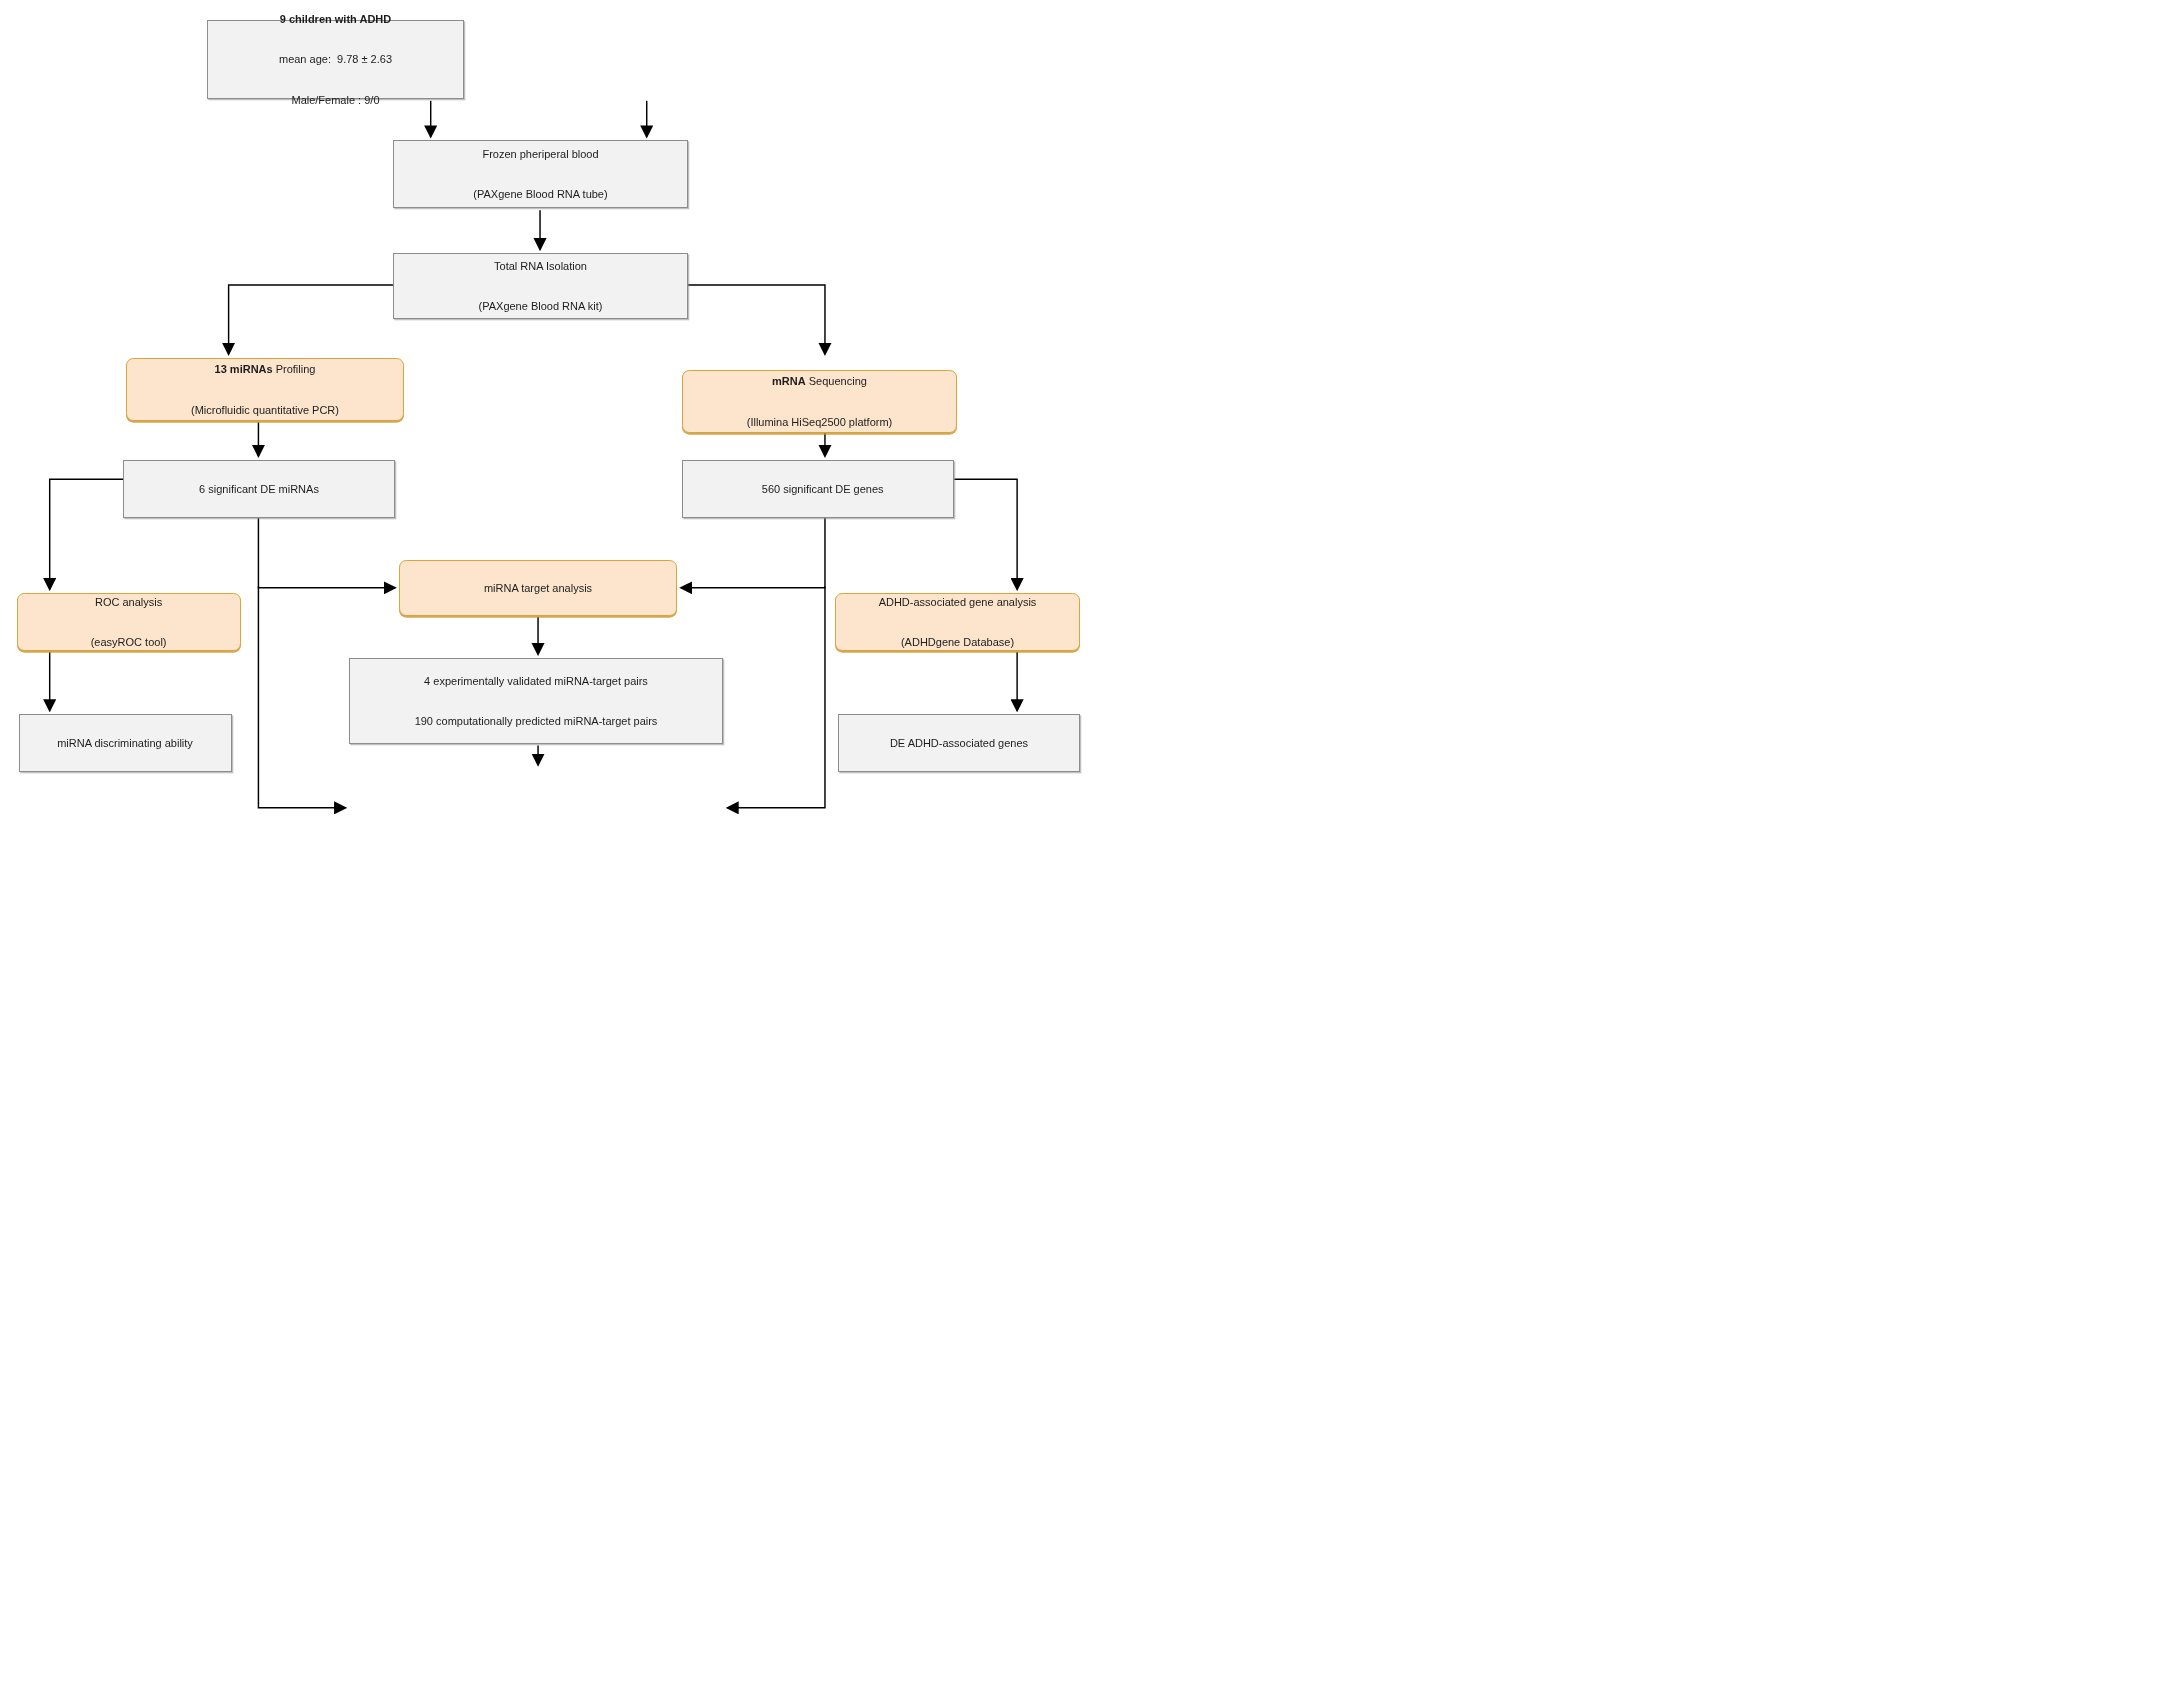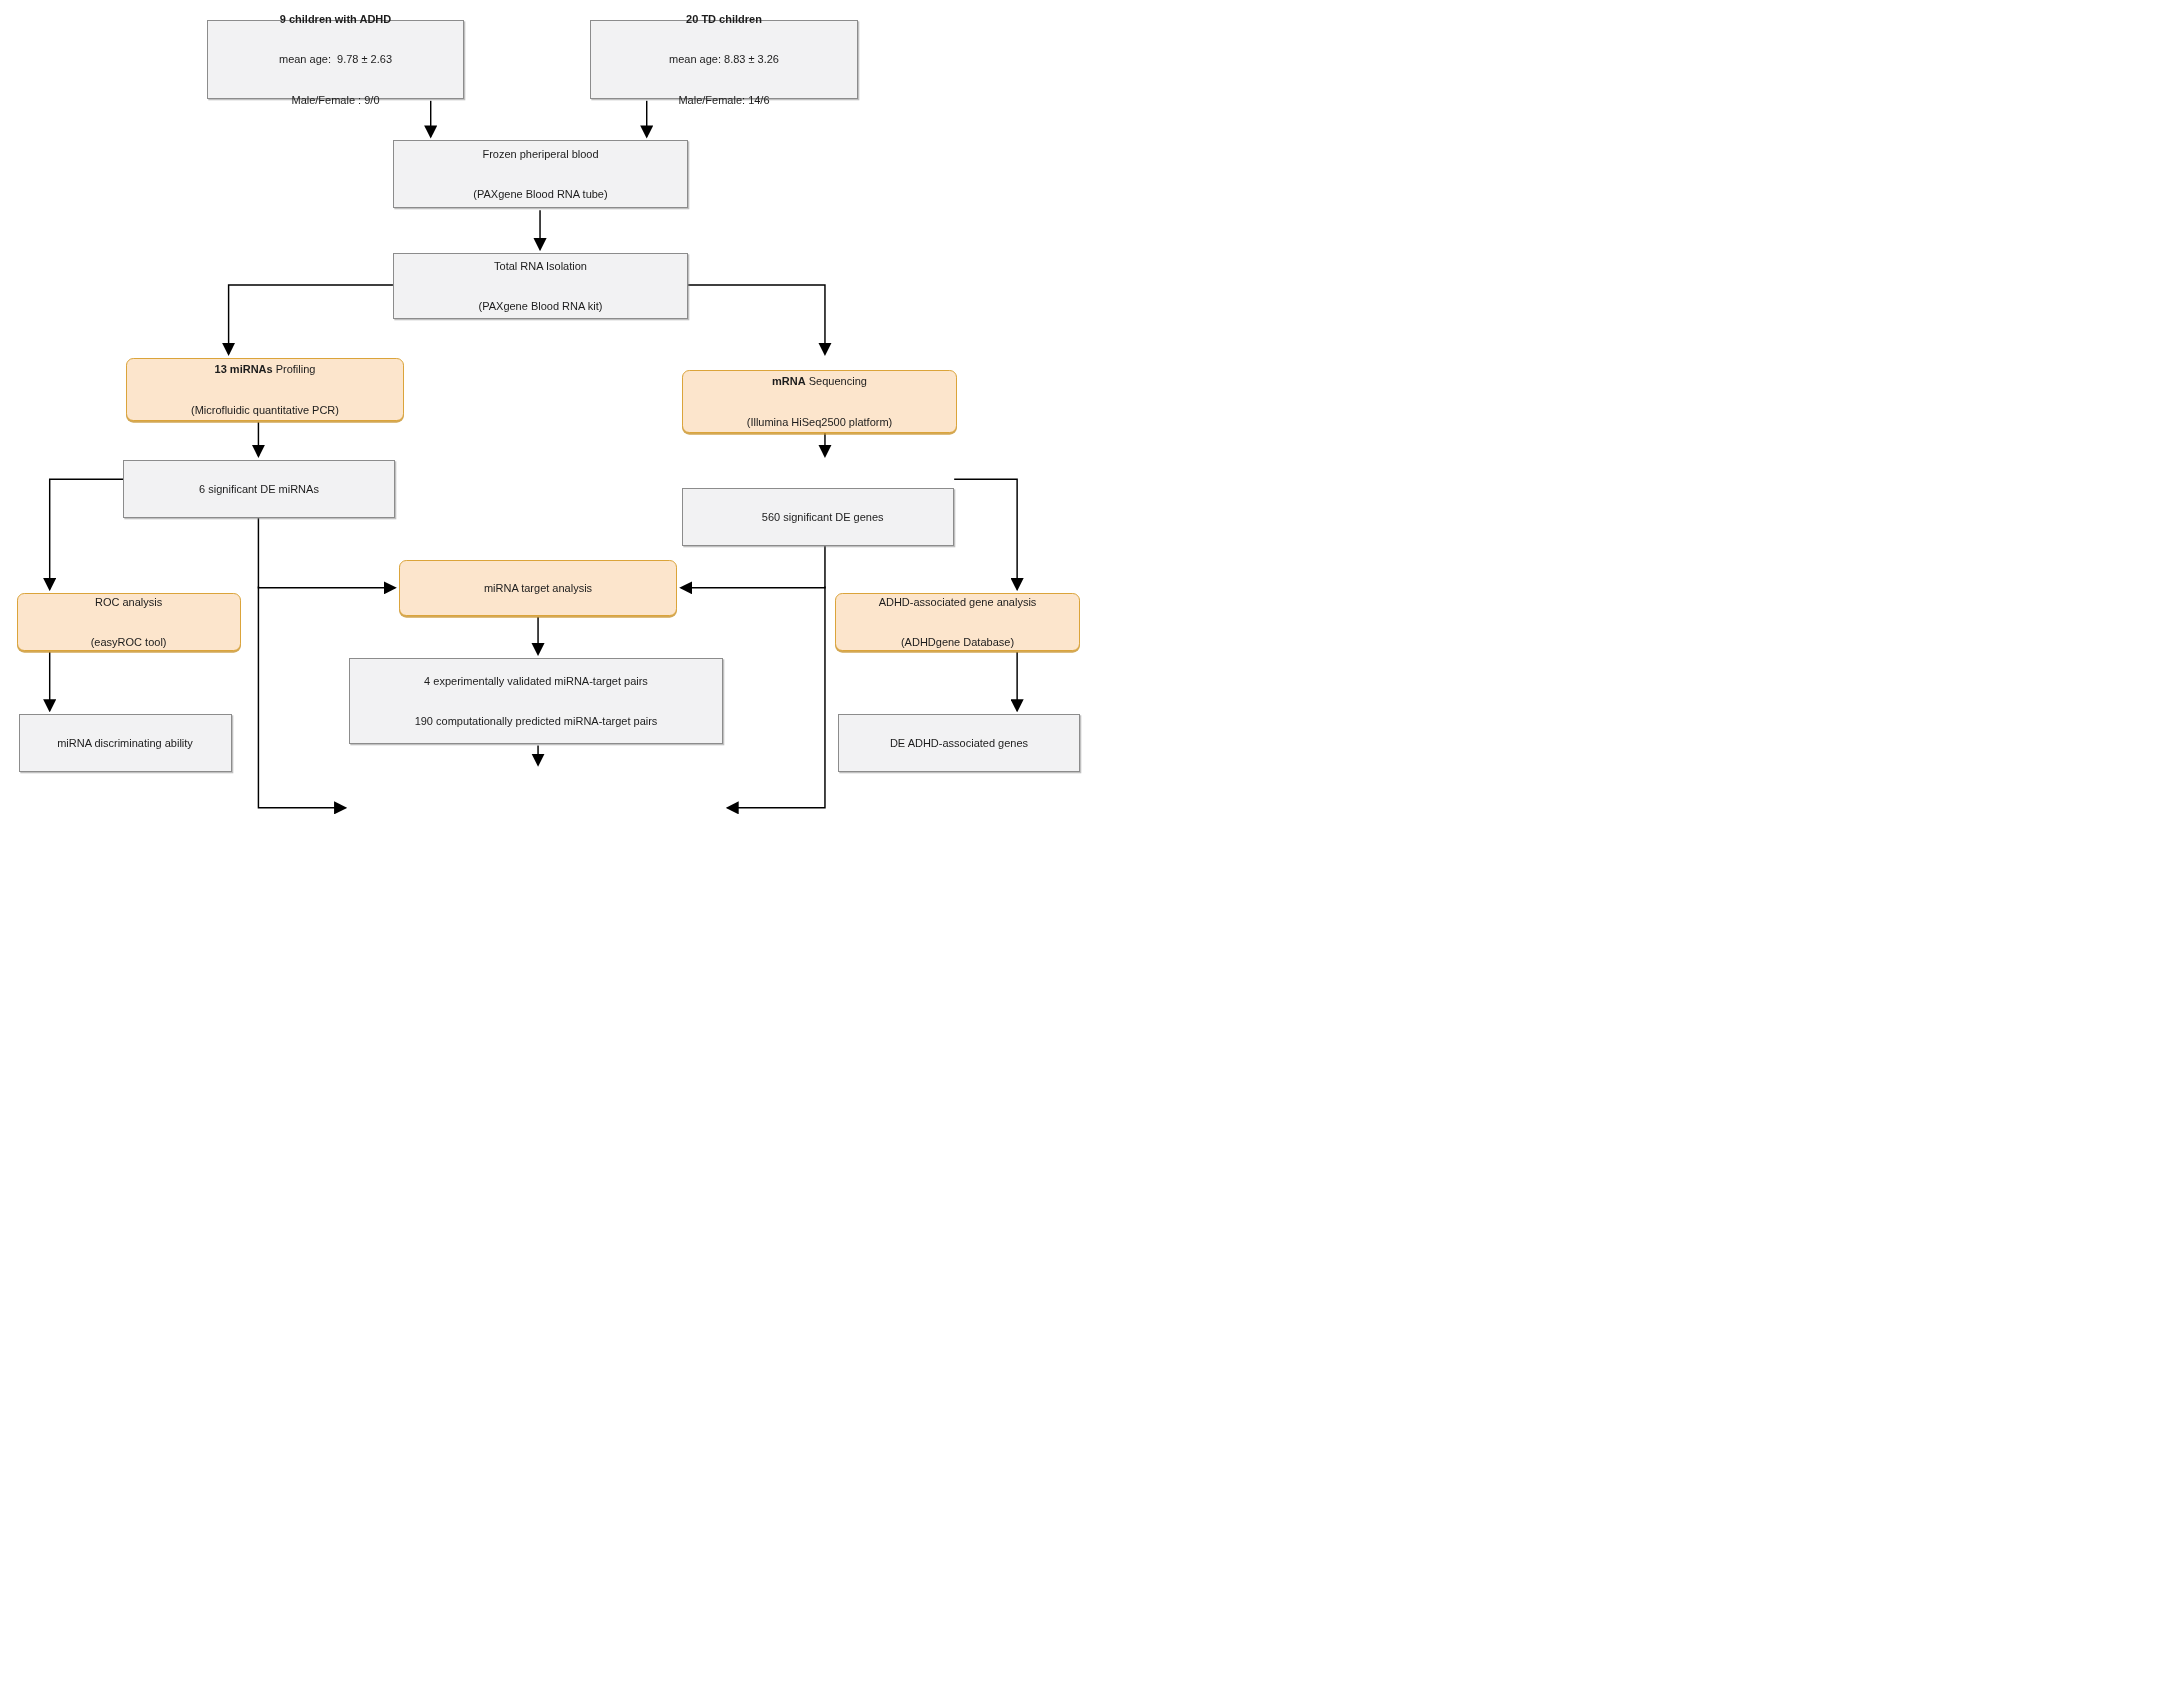--- a/index.html
+++ b/index.html
@@ -35,21 +35,21 @@
   .b{font-weight:bold;}
 
   
   #n-adhd-group           {left:207px; top:20px;  width:257px; height:79px;}
   #n-td-group             {left:590px; top:20px;  width:268px; height:79px;}
   #n-frozen-blood         {left:393px; top:140px; width:295px; height:68px;}
   #n-total-rna            {left:393px; top:253px; width:295px; height:66px;}
   #n-mirna-profiling      {left:126px; top:358px; width:278px; height:63px;}
   #n-mrna-sequencing      {left:682px;top:370px; width:275px; height:63px;}
   #n-de-mirnas            {left:123px; top:460px; width:272px; height:58px;}
-  #n-de-genes             {left:682px;top:488px; width:272px; height:58px;padding-left:16px;}
+  #n-de-genes             {left:682px;top:460px; width:272px; height:58px;padding-left:16px;}
   #n-mirna-target         {left:399px; top:560px; width:278px; height:56px;}
   #n-roc                  {left:16.6px;  top:593px; width:224px; height:58px;}
   #n-adhd-gene-analysis   {left:835px;top:593px; width:245px; height:58px;}
   #n-target-pairs         {left:349px; top:658px; width:374px; height:86px;text-align:right;}
   #n-mirna-discriminating {left:18.5px;  top:714px;width:213px; height:58px;}
   #n-de-adhd-genes        {left:838px;top:714px;width:242px; height:58px;}
   #n-go-term              {left:349px; top:768px;width:374px; height:78px;}
 
   polyline{fill:none;stroke:#000;stroke-width:2.2px;}
 </style>
@@ -82,25 +82,20 @@
     <polyline points="812,931 812,987" marker-end="url(#arr)"></polyline>
     <polyline points="812,1125 812,1154" marker-end="url(#arr)"></polyline>
   </svg>
 
   <div class="node gray" id="n-adhd-group">
     <div class="ln b">9 children with ADHD</div>
     <div class="ln">mean age:  9.78 ± 2.63</div>
     <div class="ln">Male/Female : 9/0</div>
   </div>
 
-  <div class="node gray" id="n-td-group">
-    <div class="ln b">20 TD children</div>
-    <div class="ln">mean age: 8.83 ± 3.26</div>
-    <div class="ln">Male/Female: 14/6</div>
-  </div>
 
   <div class="node gray" id="n-total-rna">
     <div class="ln">Total RNA Isolation</div>
     <div class="ln">(PAXgene Blood RNA kit)</div>
   </div>
 
   <div class="node gray" id="n-frozen-blood">
     <div class="ln">Frozen pheriperal blood</div>
     <div class="ln">(PAXgene Blood RNA tube)</div>
   </div>

